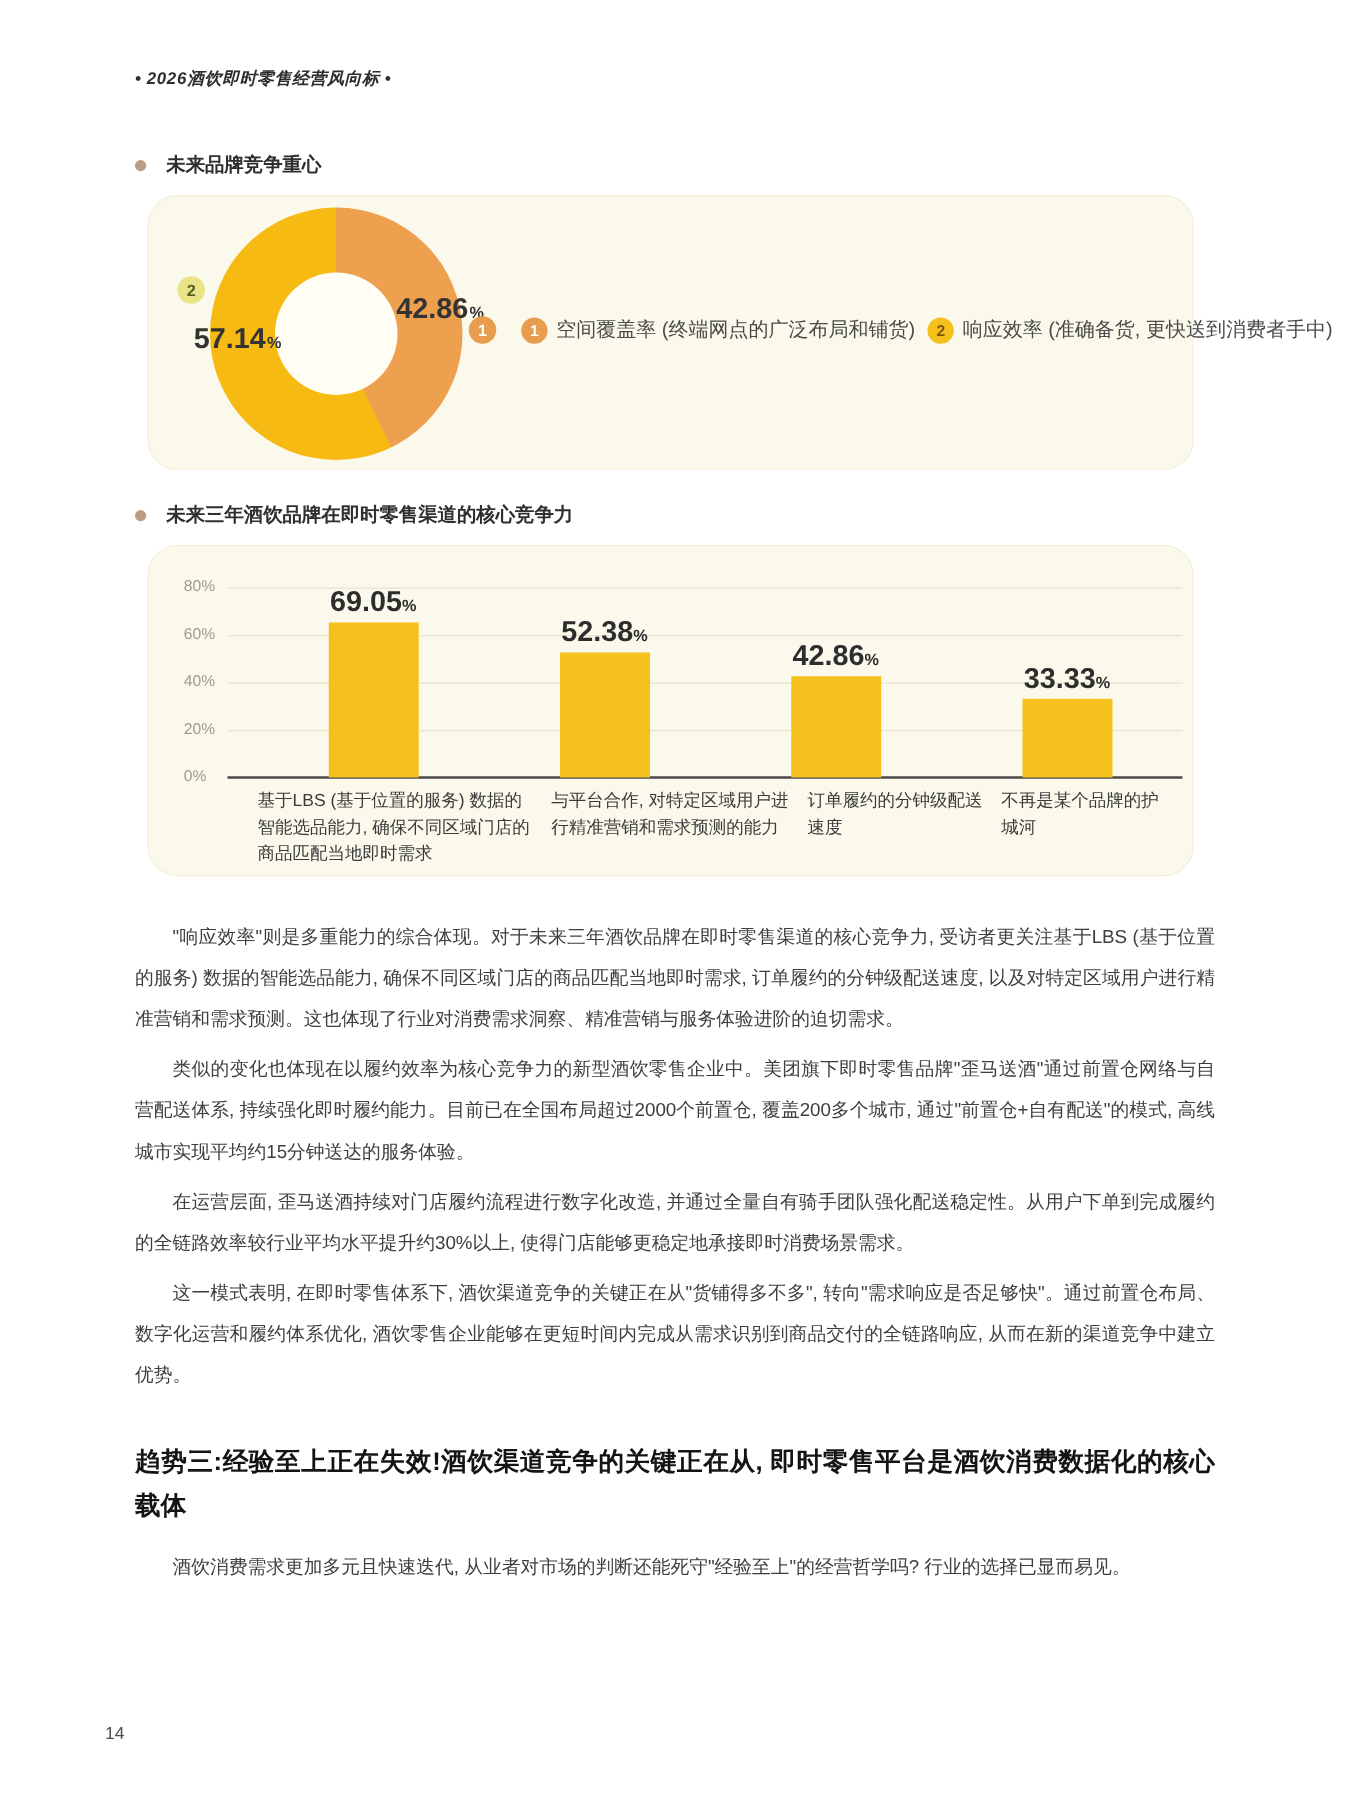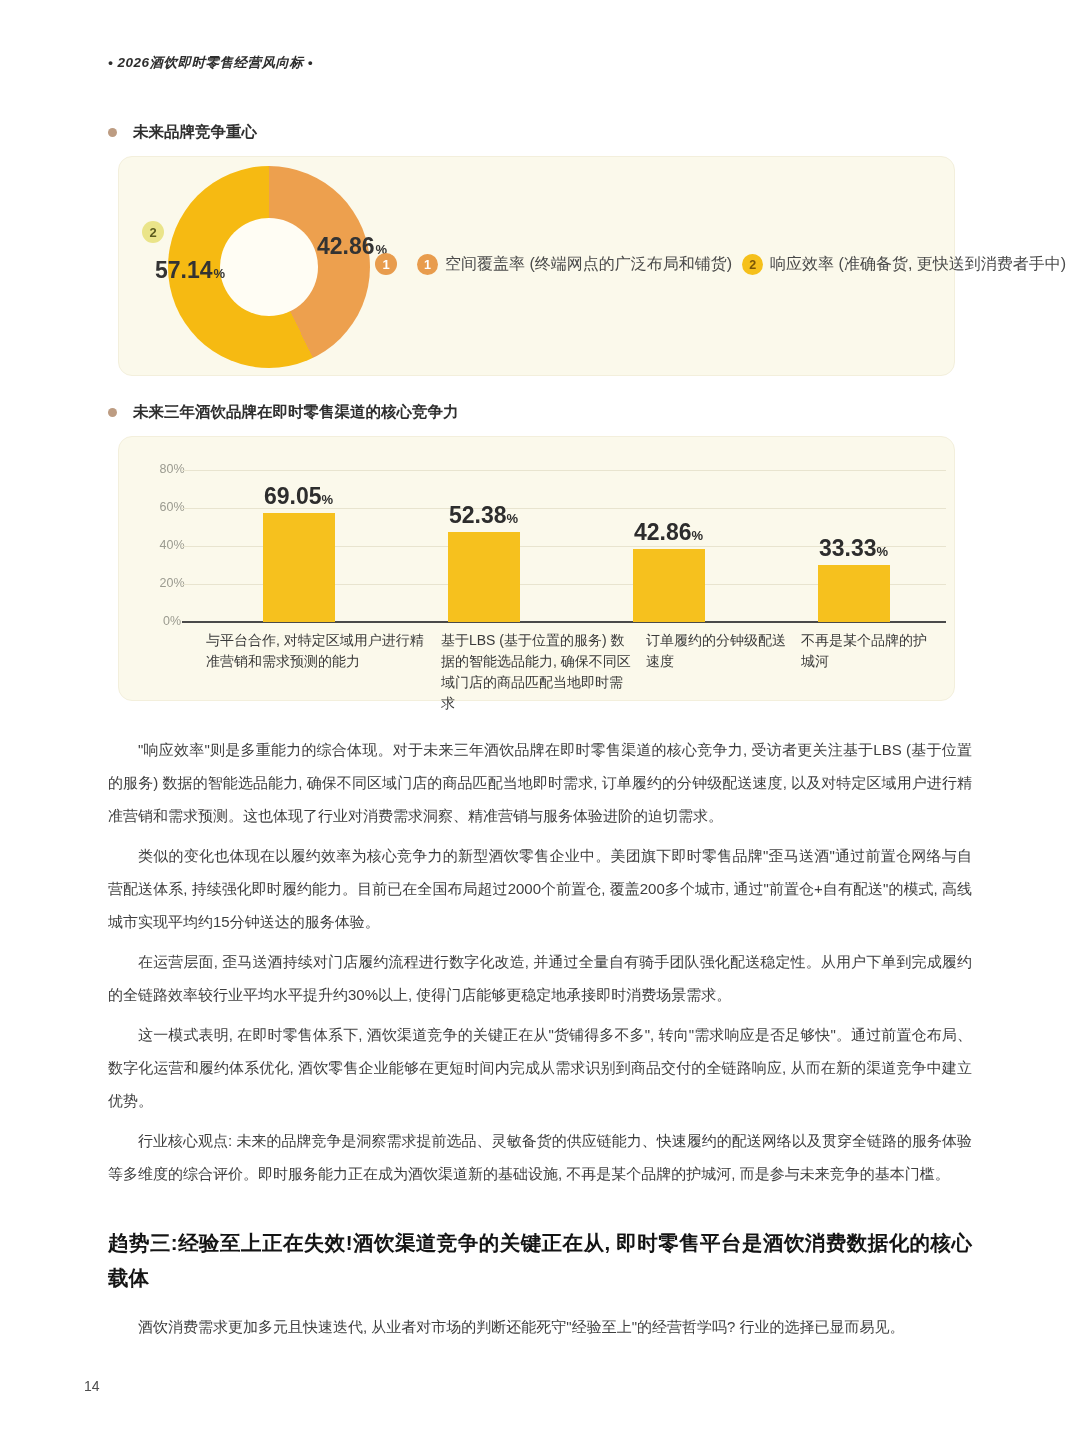--- a/index.html
+++ b/index.html
@@ -9,21 +9,21 @@
 
   .doc-header{padding-top:54px;font-size:13.5px;font-style:italic;font-weight:600;
               color:#2e2e2e;letter-spacing:.5px;}
 
   .section-row{display:flex;align-items:center;gap:16px;margin-top:50px;}
   .section-row.second{margin-top:26px;}
   .dot{width:9px;height:9px;border-radius:50%;background:#BD9C82;flex:0 0 auto;}
   .section-title{font-size:15.5px;font-weight:700;color:#2f2f2f;}
 
   .panel{position:relative;margin:13px 0 0 10px;width:837px;background:#FBF9EB;
-         border:1px solid #F3EFDC;border-radius:14px;box-sizing:border-box;}
+         border:1px solid #F3EFDC;border-radius:24px;box-sizing:border-box;}
   .panel-donut{height:220px;}
   .panel-bar{height:265px;}
 
   
   .donut{position:absolute;left:49px;top:9px;width:202px;height:202px;}
   .donut-ring{position:absolute;inset:0;border-radius:50%;background:#F6BA12;}
   .donut-hole{position:absolute;left:50%;top:50%;width:98px;height:98px;margin:-49px 0 0 -49px;
               border-radius:50%;background:#FFFDF4;}
   .pct{position:absolute;font-weight:700;color:#333;font-size:23px;line-height:1;white-space:nowrap;}
   .pct .u{font-size:13px;margin-left:1px;}
@@ -33,25 +33,25 @@
           justify-content:center;font-size:13px;font-weight:700;line-height:1;}
   .bubble-2{left:23px;top:64px;}
   .bubble-1{left:256px;top:96px;}
   .legend{position:absolute;left:298px;top:97px;display:flex;align-items:center;gap:10px;white-space:nowrap;}
   .legend-item{display:flex;align-items:center;gap:7px;}
   .legend-marker{width:21px;height:21px;border-radius:50%;display:flex;align-items:center;
                  justify-content:center;font-size:12.5px;font-weight:700;flex:0 0 auto;}
   .legend-label{font-size:16px;color:#4a4a4a;}
 
   
-  .ytick{position:absolute;left:28px;width:50px;text-align:center;font-size:12.5px;color:#9b9b90;}
+  .ytick{position:absolute;left:28px;width:50px;text-align:left;font-size:12.5px;color:#9b9b90;}
   .plot{position:absolute;left:87px;top:33px;width:740px;height:152px;}
   .gridline{position:absolute;left:-24px;right:0;height:1px;background:#E8E4CF;}
   .baseline{position:absolute;left:-24px;right:0;bottom:-1px;height:2px;background:#4a4a4a;}
-  .bars{position:absolute;inset:0;display:grid;grid-template-columns:repeat(4,1fr);margin-top:15px;}
+  .bars{position:absolute;inset:0;display:grid;grid-template-columns:repeat(4,1fr);}
   .bar-col{position:relative;display:flex;flex-direction:column;align-items:center;
            justify-content:flex-end;height:100%;}
   .bar-value{font-size:23px;font-weight:700;color:#2d2d2d;line-height:1;margin-bottom:5px;white-space:nowrap;}
   .bar-value .u{font-size:13px;}
   .bar{width:72px;background:#F6C11E;}
   .cat-labels{position:absolute;left:87px;top:193px;display:grid;
               grid-template-columns:235px 205px 155px 149px;}
   .cat-label{font-size:14px;font-weight:500;color:#3a3a3a;line-height:1.5;padding-right:14px;
              box-sizing:border-box;}
 
@@ -135,33 +135,32 @@
             <div class="bar" style="background: rgb(246, 193, 30); height: 53.575%;"></div>
           </div>
           <div class="bar-col">
             <div class="bar-value"><span>33.33</span><span class="u">%</span></div>
             <div class="bar" style="background: rgb(246, 193, 30); height: 41.6625%;"></div>
           </div>
         </div>
       </div>
 
       <div class="cat-labels">
+        <div class="cat-label">基于LBS (基于位置的服务) 数据的智能选品能力, 确保不同区域门店的商品匹配当地即时需求</div>
         <div class="cat-label">与平台合作, 对特定区域用户进行精准营销和需求预测的能力</div>
-        <div class="cat-label">基于LBS (基于位置的服务) 数据的智能选品能力, 确保不同区域门店的商品匹配当地即时需求</div>
         <div class="cat-label">订单履约的分钟级配送速度</div>
         <div class="cat-label">不再是某个品牌的护城河</div>
       </div>
     </div>
 
     <div class="body-copy">
       <p>"响应效率"则是多重能力的综合体现。对于未来三年酒饮品牌在即时零售渠道的核心竞争力, 受访者更关注基于LBS (基于位置的服务) 数据的智能选品能力, 确保不同区域门店的商品匹配当地即时需求, 订单履约的分钟级配送速度, 以及对特定区域用户进行精准营销和需求预测。这也体现了行业对消费需求洞察、精准营销与服务体验进阶的迫切需求。</p>
       <p>类似的变化也体现在以履约效率为核心竞争力的新型酒饮零售企业中。美团旗下即时零售品牌"歪马送酒"通过前置仓网络与自营配送体系, 持续强化即时履约能力。目前已在全国布局超过2000个前置仓, 覆盖200多个城市, 通过"前置仓+自有配送"的模式, 高线城市实现平均约15分钟送达的服务体验。</p>
       <p>在运营层面, 歪马送酒持续对门店履约流程进行数字化改造, 并通过全量自有骑手团队强化配送稳定性。从用户下单到完成履约的全链路效率较行业平均水平提升约30%以上, 使得门店能够更稳定地承接即时消费场景需求。</p>
       <p>这一模式表明, 在即时零售体系下, 酒饮渠道竞争的关键正在从"货铺得多不多", 转向"需求响应是否足够快"。通过前置仓布局、数字化运营和履约体系优化, 酒饮零售企业能够在更短时间内完成从需求识别到商品交付的全链路响应, 从而在新的渠道竞争中建立优势。</p>
-      <p>行业核心观点: 未来的品牌竞争是洞察需求提前选品、灵敏备货的供应链能力、快速履约的配送网络以及贯穿全链路的服务体验等多维度的综合评价。即时服务能力正在成为酒饮渠道新的基础设施, 不再是某个品牌的护城河, 而是参与未来竞争的基本门槛。</p>
       <h2 class="trend-heading">趋势三:经验至上正在失效!酒饮渠道竞争的关键正在从, 即时零售平台是酒饮消费数据化的核心载体</h2>
       <p>酒饮消费需求更加多元且快速迭代, 从业者对市场的判断还能死守"经验至上"的经营哲学吗? 行业的选择已显而易见。</p>
     </div>
 
   </div>
 
   <div class="page-number">14</div>
 </div>
 
 </body></html>

